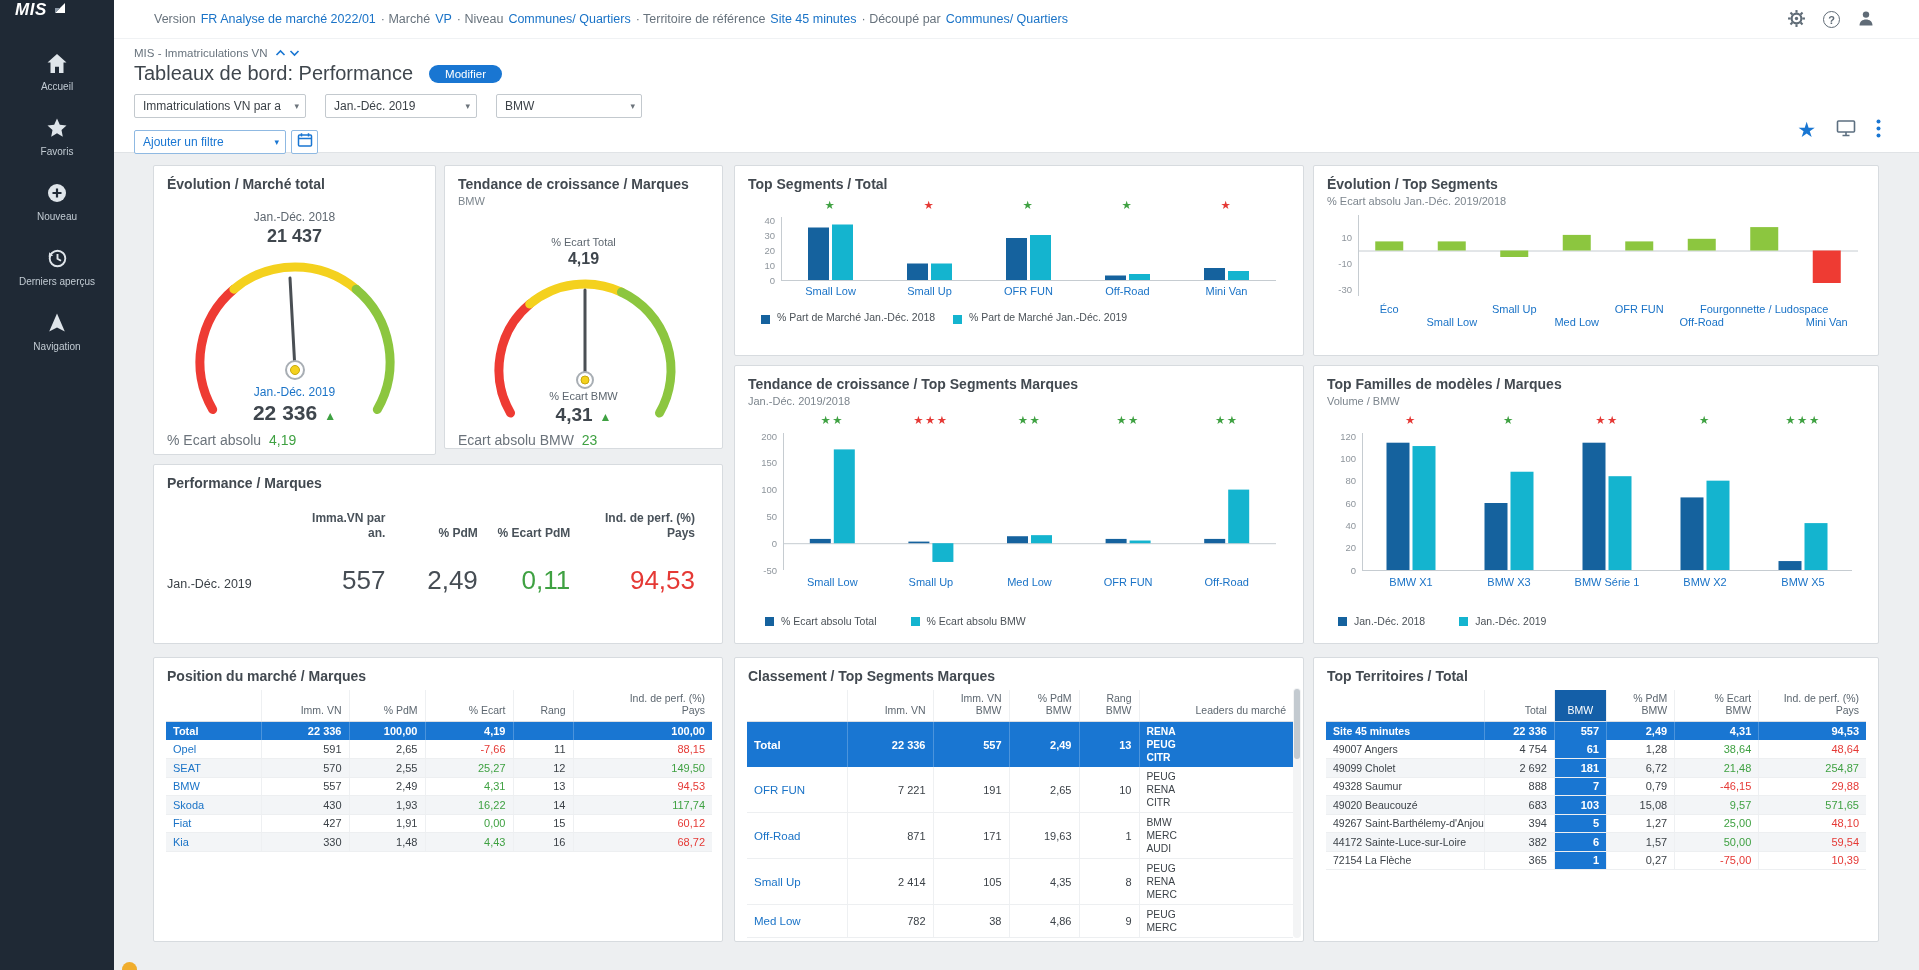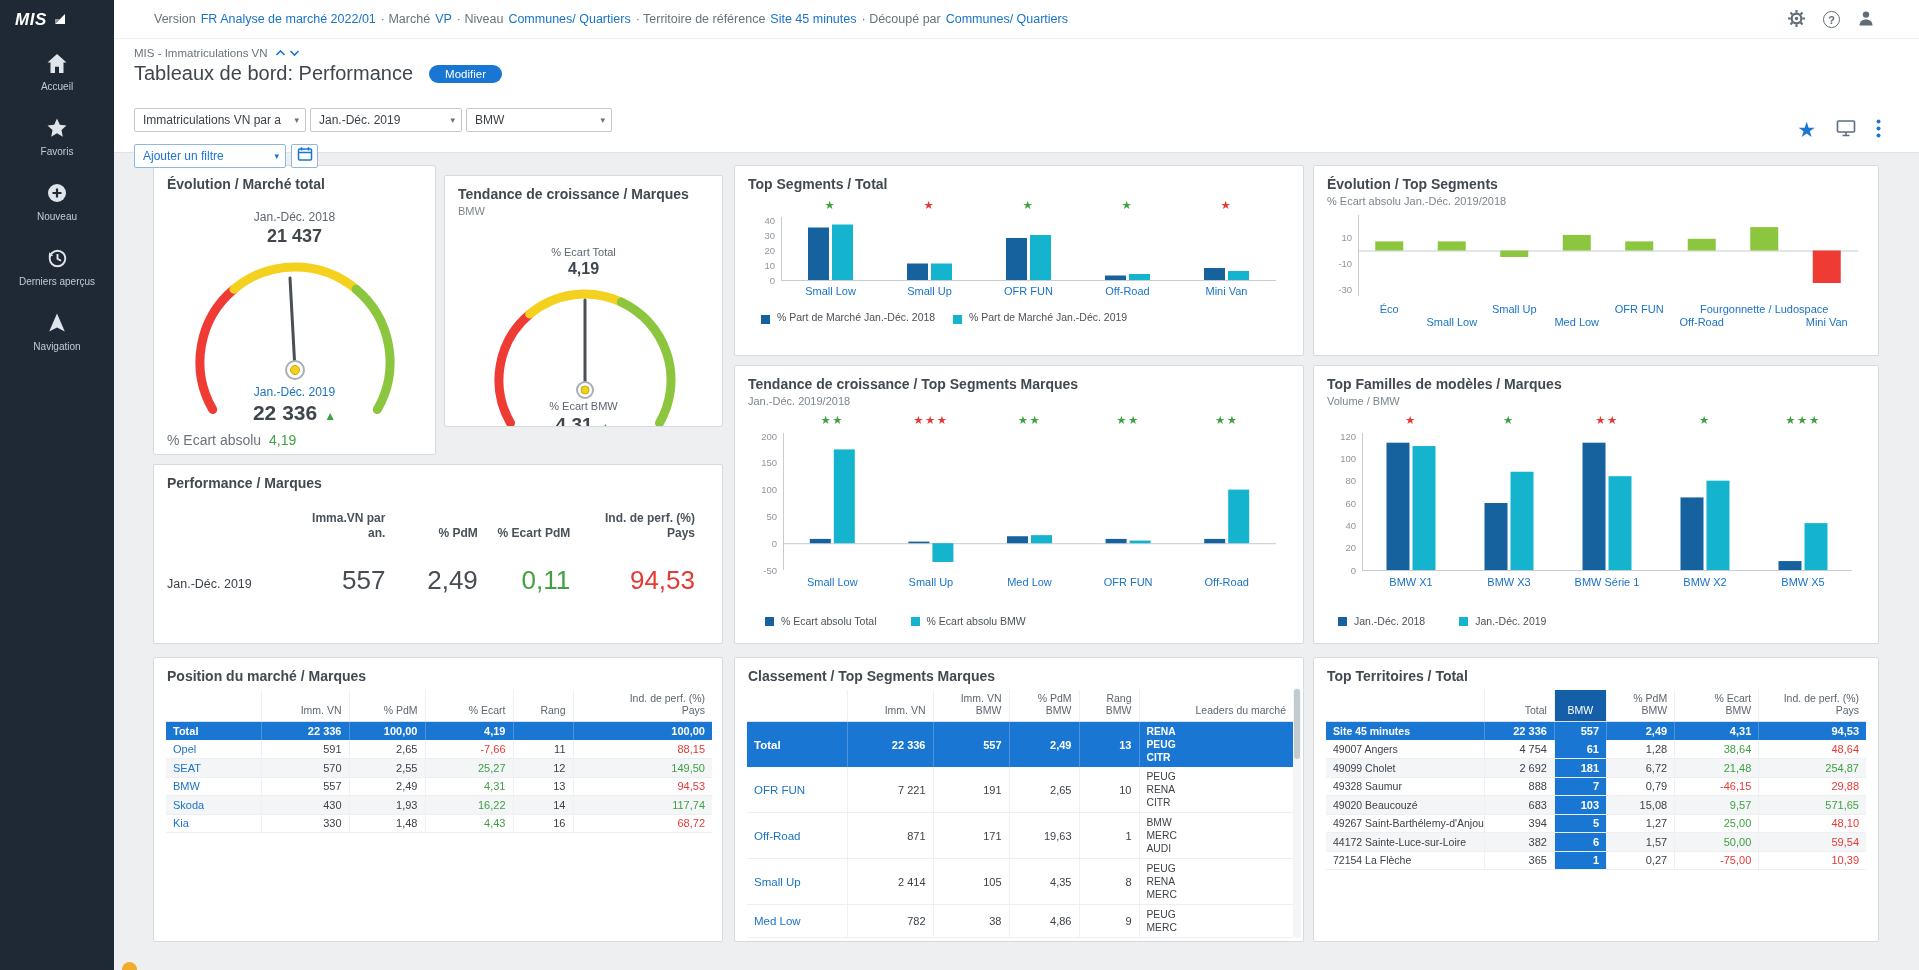--- a/index.html
+++ b/index.html
@@ -1,39 +1,39 @@
 <!DOCTYPE html>
 <html><head>
 <meta charset="utf-8">
 <style>
   *{margin:0;padding:0;box-sizing:border-box}
   html,body{width:1919px;height:970px;overflow:hidden;background:#edeff1;font-family:"Liberation Sans",sans-serif;position:relative}
 
   
   .sidebar{position:absolute;left:0;top:0;width:114px;height:970px;background:#1f2935;z-index:6}
-  .logo{height:40px;display:flex;align-items:center;padding-left:15px;gap:6px}
+  .logo{height:40px;display:flex;padding-left:15px;gap:6px}
   .logo-text{color:#fff;font-size:17px;font-style:italic;font-weight:700;letter-spacing:.5px}
   .nav-item{padding:13px 4px 11px;text-align:center;cursor:pointer}
   .nav-item svg{display:block;margin:0 auto 7px}
   .nav-label{font-size:10px;color:#c2cbd3;line-height:12px}
 
   
   .top-white{position:absolute;left:114px;top:0;right:0;height:153px;background:#fff;border-bottom:1px solid #e0e3e6;z-index:4}
   .topbar{height:39px;display:flex;align-items:center;padding-left:40px;font-size:12.5px;border-bottom:1px solid #f0f2f4;position:relative}
   .tb-plain{color:#68737d;margin-right:5px;white-space:pre}
   .tb-link{color:#1a73c7;margin-right:5px;cursor:pointer;white-space:pre}
   .tb-icons{position:absolute;right:44px;top:0;height:39px;display:flex;align-items:center;gap:17px}
   .round-q{width:17px;height:17px;border:1.5px solid #5f6b76;border-radius:50%;color:#5f6b76;font-size:11px;font-weight:700;display:flex;align-items:center;justify-content:center}
   .hdr{position:relative;padding-left:20px}
   .breadcrumb{margin-top:8px;font-size:11.5px;color:#68737d;display:flex;align-items:center;gap:7px}
   .crumb-chevrons{display:flex;gap:3px;align-items:center}
   .page-title-row{margin-top:3px;display:flex;align-items:center;gap:16px}
   .page-title{font-size:20px;color:#3f464d}
   .pill{background:#1976d2;color:#fff;font-size:11.5px;padding:3px 16px;border-radius:11px;cursor:pointer}
-  .filters{margin-top:23px;display:flex;gap:4px}
+  .filters{margin-top:9px;display:flex;gap:19px}
   .sel{position:relative;height:24px;border:1px solid #c3c9ce;border-radius:2px;background:#fff;font-size:12px;color:#3c4248;line-height:22px;padding:0 22px 0 8px;cursor:pointer;white-space:nowrap;overflow:hidden}
   .caret{position:absolute;right:6px;top:0;line-height:22px;font-size:9px;color:#6b737b}
   .actions{margin-top:12px;display:flex;align-items:center;gap:5px}
   .sel.blue{border-color:#8fb9e2;color:#1976d2}
   .sel.blue .caret{color:#1976d2}
   .icon-btn{width:27px;height:24px;border:1px solid #8fb9e2;border-radius:2px;display:flex;align-items:center;justify-content:center;background:#fff;cursor:pointer}
   .act-icons{position:absolute;right:38px;top:118px;display:flex;align-items:center;gap:19px}
   .act-star{color:#1976d2;font-size:21px;line-height:20px;cursor:pointer}
 
   
@@ -251,21 +251,21 @@
   <div class="gauge-bottom" style="top:219px">
     <div class="g-label blue">Jan.-Déc. 2019</div>
     <div class="g-value big"><span>22 336</span><span class="up-arrow">▲</span></div>
   </div>
   <div class="gauge-caption" style="top:266px">
     <span>% Ecart absolu</span>
     <span class="cap-v">4,19</span>
   </div>
 </div>
 
-<div class="card" style="left:444px;top:175px;width:279px;height:252px">
+<div class="card" style="left:444px;top:165px;width:279px;height:284px">
   <div class="card-title">Tendance de croissance / Marques</div>
   <div class="card-sub">BMW</div>
   <div class="gauge-top" style="top:70px">
     <div class="g-label" style="font-size:11px">% Ecart Total</div>
     <div class="g-value mid">4,19</div>
   </div>
   <svg class="gauge-svg" style="left:20px;top:92px" width="240" height="165">
     <path class="gseg" stroke="#ee3b33" d="M 45.5 155 A 86 86 0 0 1 64.7 46.1"></path>
     <path class="gseg" stroke="#f4d11e" d="M 64.7 46.1 A 86 86 0 0 1 156.4 34.1"></path>
     <path class="gseg" stroke="#8cc63f" d="M 156.4 34.1 A 86 86 0 0 1 194.5 155"></path>
@@ -522,20 +522,28 @@
           </tr>
           <tr>
             <td class="name link">Skoda</td>
             <td>430</td>
             <td>1,93</td>
             <td class="pos">16,22</td>
             <td>14</td>
             <td class="pos">117,74</td>
           </tr>
           <tr>
+            <td class="name link">Fiat</td>
+            <td>427</td>
+            <td>1,91</td>
+            <td class="pos">0,00</td>
+            <td>15</td>
+            <td class="neg">60,12</td>
+          </tr>
+          <tr>
             <td class="name link">Kia</td>
             <td>330</td>
             <td>1,48</td>
             <td class="pos">4,43</td>
             <td>16</td>
             <td class="neg">68,72</td>
           </tr>
         </tbody>
       </table>
     </div>

